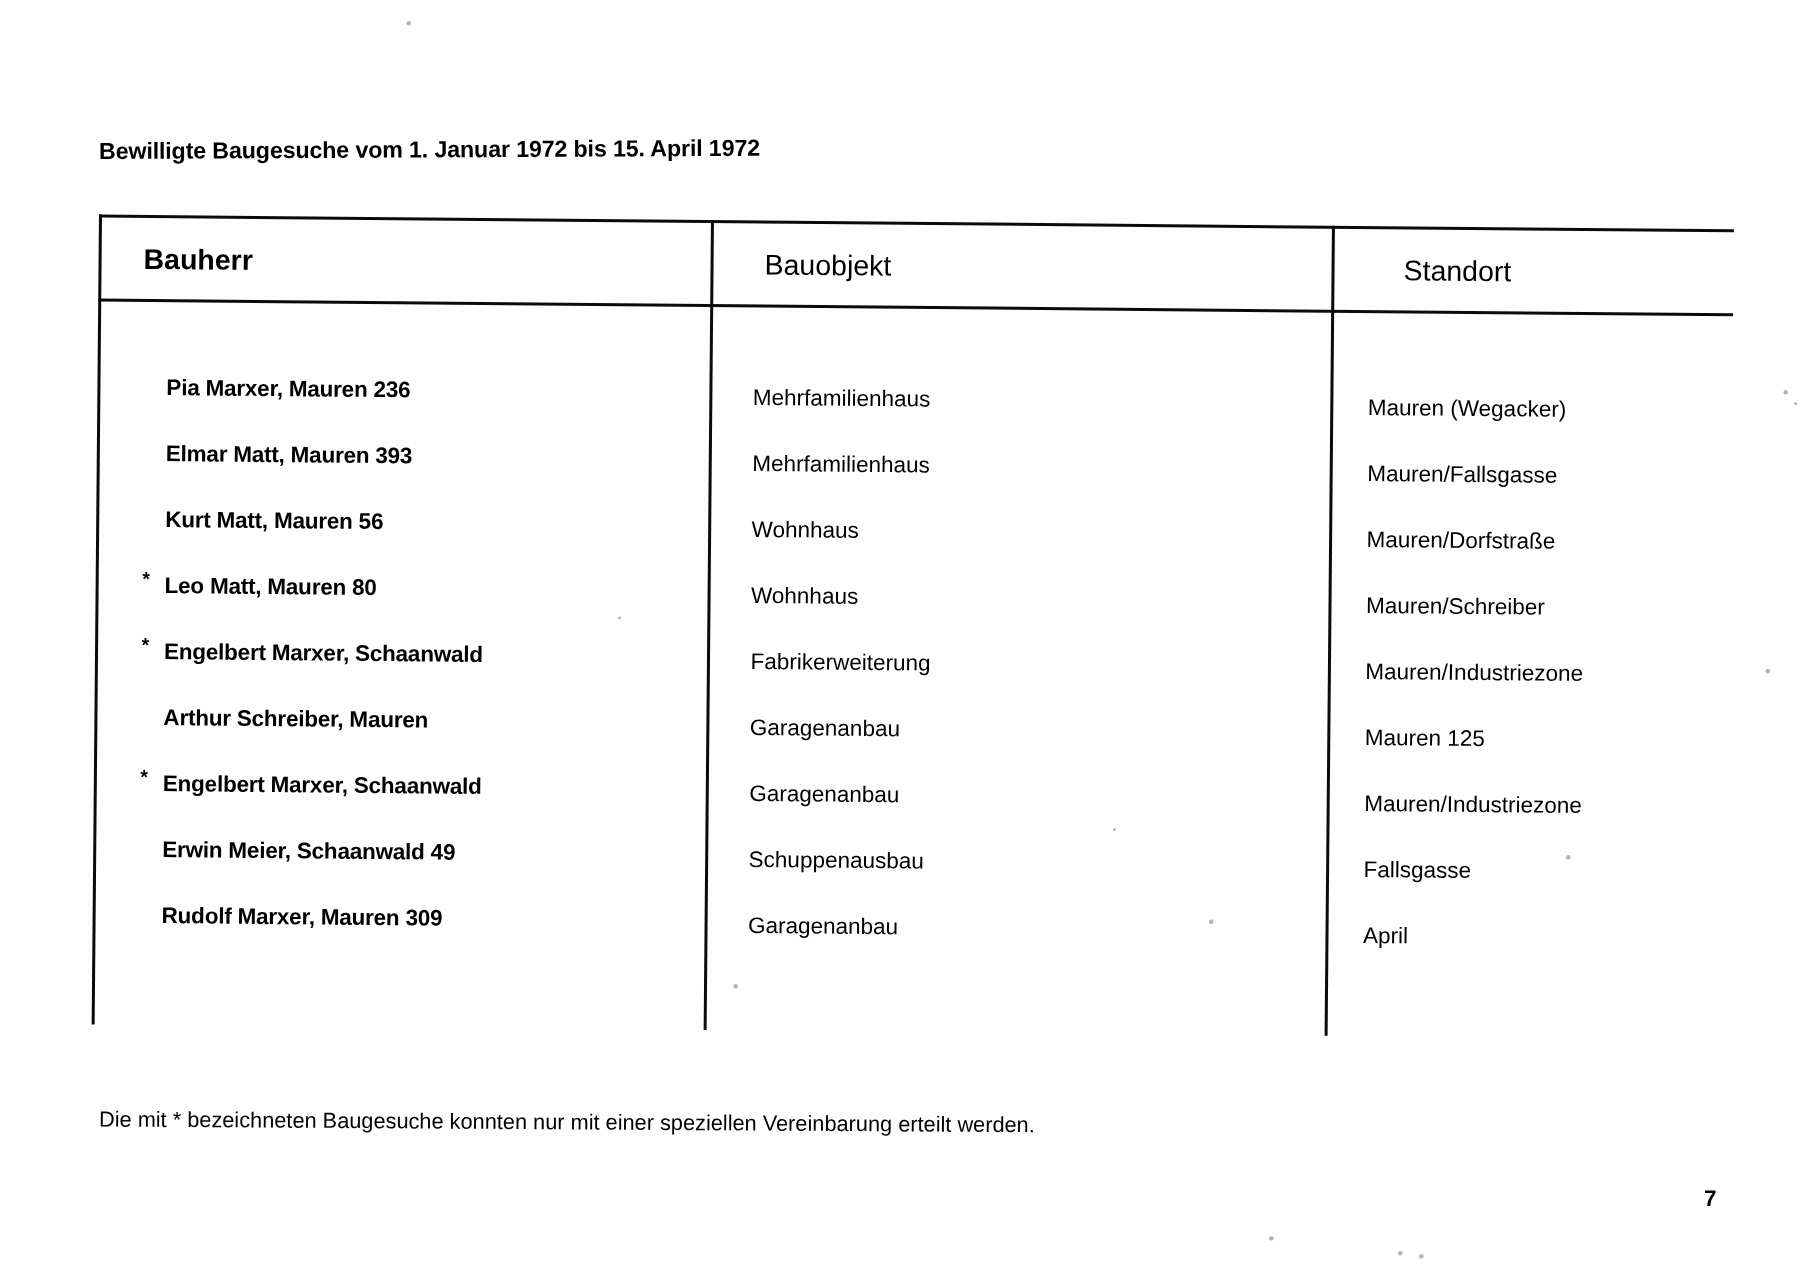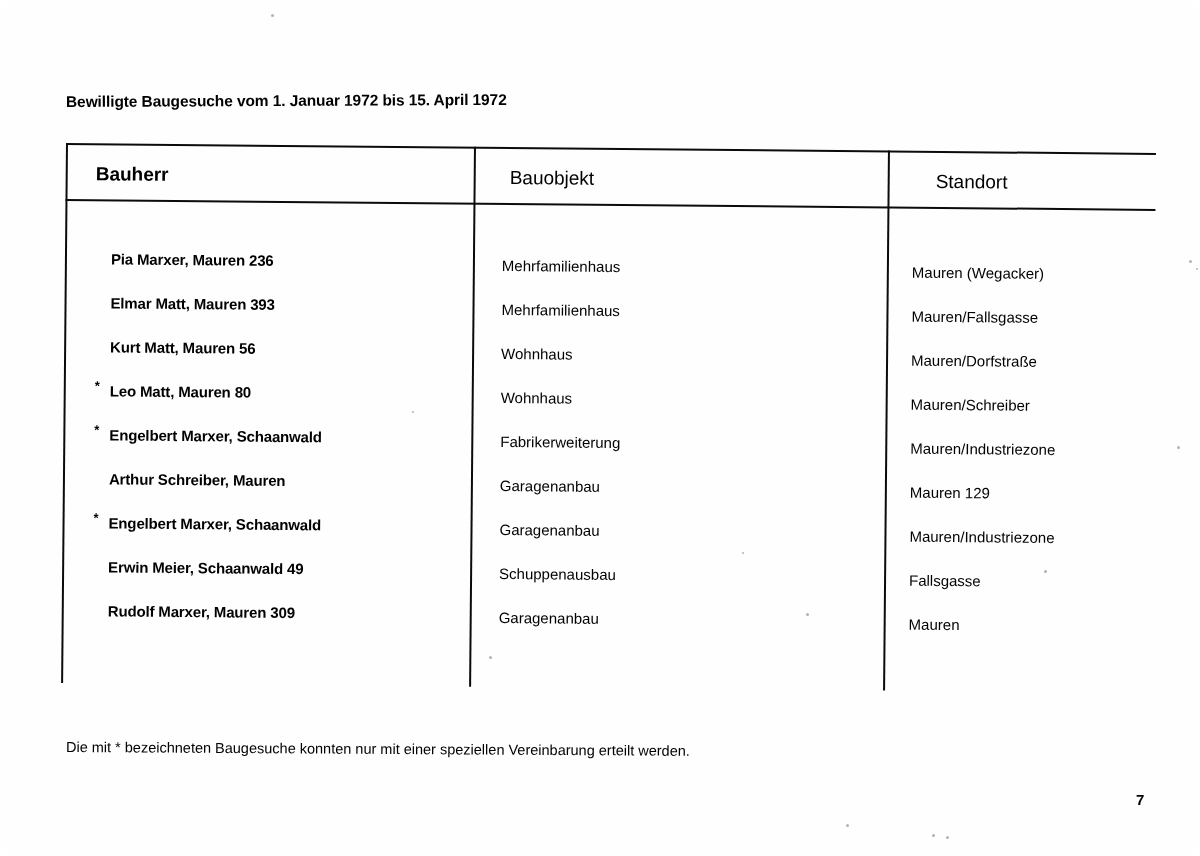--- a/index.html
+++ b/index.html
@@ -196,42 +196,42 @@
       <span class="cell cell-star">*</span>
       <span class="cell cell-bauherr">Engelbert Marxer, Schaanwald</span>
       <span class="cell cell-bauobjekt">Fabrikerweiterung</span>
       <span class="cell cell-standort">Mauren/Industriezone</span>
     </div>
 
     <div class="row" style="top:328px;">
       <span class="cell cell-star"></span>
       <span class="cell cell-bauherr">Arthur Schreiber, Mauren</span>
       <span class="cell cell-bauobjekt">Garagenanbau</span>
-      <span class="cell cell-standort">Mauren 129</span>
+      <span class="cell cell-standort">Mauren 125</span>
     </div>
 
     <div class="row" style="top:372px;">
       <span class="cell cell-star">*</span>
       <span class="cell cell-bauherr">Engelbert Marxer, Schaanwald</span>
       <span class="cell cell-bauobjekt">Garagenanbau</span>
       <span class="cell cell-standort">Mauren/Industriezone</span>
     </div>
 
     <div class="row" style="top:416px;">
       <span class="cell cell-star"></span>
       <span class="cell cell-bauherr">Erwin Meier, Schaanwald 49</span>
       <span class="cell cell-bauobjekt">Schuppenausbau</span>
       <span class="cell cell-standort">Fallsgasse</span>
     </div>
 
     <div class="row" style="top:460px;">
       <span class="cell cell-star"></span>
       <span class="cell cell-bauherr">Rudolf Marxer, Mauren 309</span>
       <span class="cell cell-bauobjekt">Garagenanbau</span>
-      <span class="cell cell-standort">Mauren</span>
+      <span class="cell cell-standort">April</span>
     </div>
 
   </div>
 
   <div class="footnote">Die mit * bezeichneten Baugesuche konnten nur mit einer speziellen Vereinbarung erteilt werden.</div>
 
   <div class="page-number">7</div>
 
   <div class="speck" style="left:271px; top:14px;  width:3px; height:3px;"></div>
   <div class="speck" style="left:1189px;top:260px; width:3px; height:3px;"></div>

